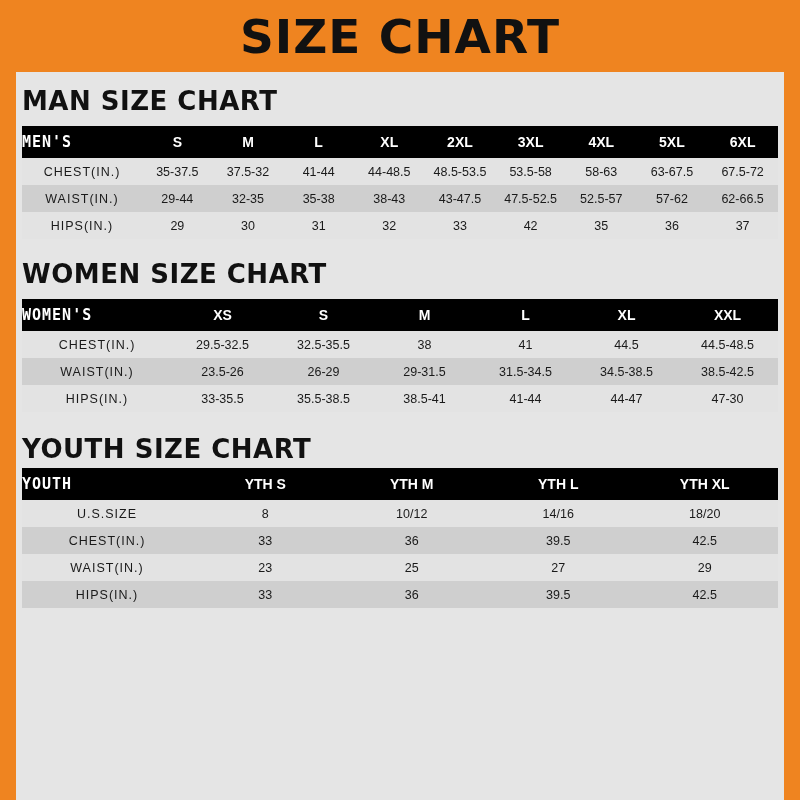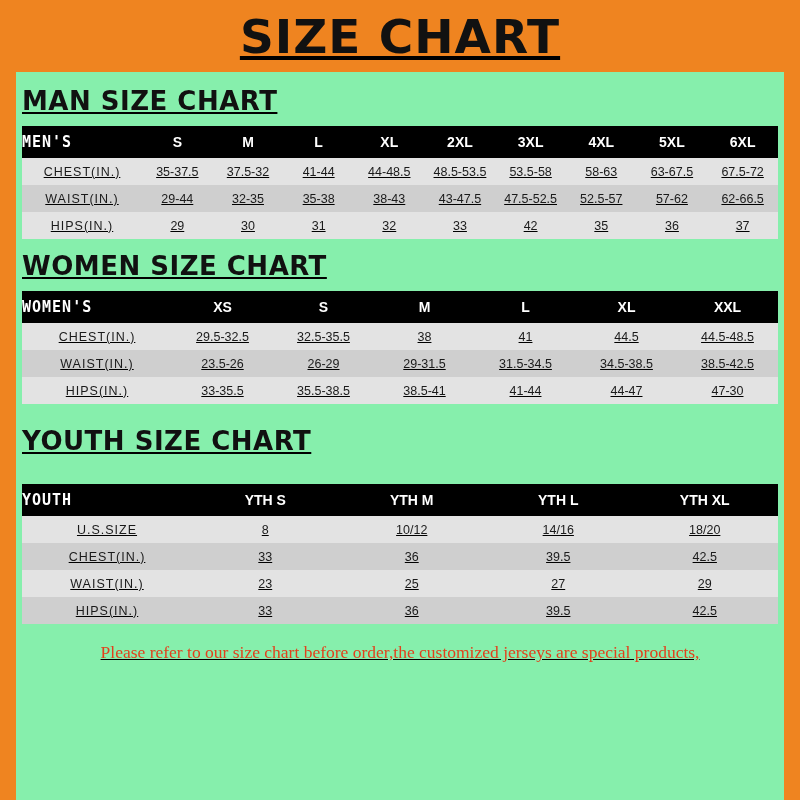--- a/index.html
+++ b/index.html
@@ -10,23 +10,22 @@
     width: 800px;
     height: 800px;
     background: #ffffff;
     font-family: "Liberation Sans", sans-serif;
     overflow: hidden;
   }
   .page {
     position: relative;
     width: 800px;
     height: 800px;
-    background: #86efac;
+    background: #e5e5e5;
     box-sizing: border-box;
-    text-decoration: underline;
   }
   
   .banner {
     position: relative;
     height: 72px;
     background: #ef8420;
     display: flex;
     align-items: center;
     justify-content: center;
   }
@@ -57,22 +56,22 @@
 
   .section-title {
     text-align: left;
     font-family: "DejaVu Sans", sans-serif;
     font-weight: bold;
     font-size: 26px;
     color: #111111;
     letter-spacing: 0.5px;
   }
   .sec-man   { margin-top: 14px; margin-bottom: 10px; }
-  .sec-women { margin-top: 12px; margin-bottom: 10px; }
-  .sec-youth { margin-top: 22px; margin-bottom: 28px; }
+  .sec-women { margin-top: 20px; margin-bottom: 10px; }
+  .sec-youth { margin-top: 22px; margin-bottom: 4px; }
 
   table.chart {
     width: 100%;
     border-collapse: collapse;
     table-layout: fixed;
   }
   table.chart th,
   table.chart td {
     text-align: center;
     font-size: 12.5px;
@@ -301,17 +300,16 @@
           <td class="rowhead">HIPS(IN.)</td>
           <td>33</td>
           <td>36</td>
           <td>39.5</td>
           <td>42.5</td>
         </tr>
       </tbody>
     </table>
 
     <div class="footer-note">
-      <div>Please refer to our size chart before order,the customized jerseys are special products,</div>
     </div>
 
   </div>
 </div>
 
 </body></html>

